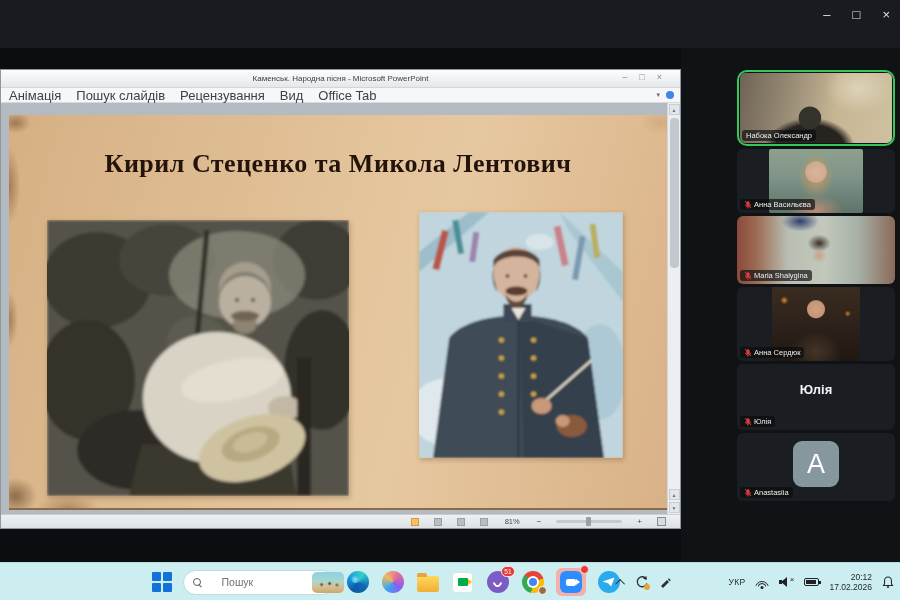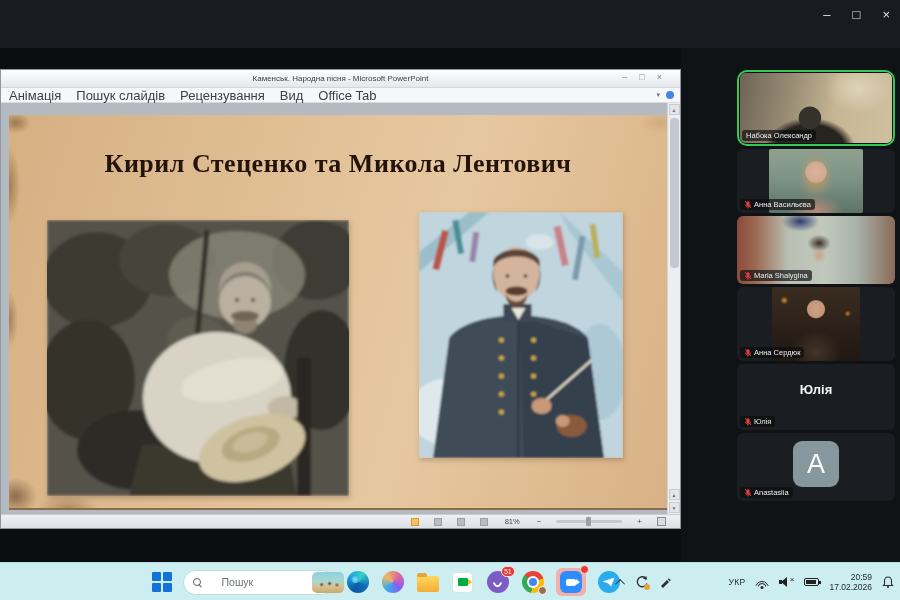--- a/index.html
+++ b/index.html
@@ -503,21 +503,21 @@
           <i class="a2"></i>
           <i class="a3"></i>
         </span>
       <span class="spk">
           <b></b>
           <i></i>
           <s>×</s>
         </span>
       <span class="bat"></span>
       <span class="clock">
-        <div>20:59</div>
+        <div>20:12</div>
         <div>17.02.2026</div>
       </span>
       <span>
         <svg width="12" height="13" viewBox="0 0 12 13">
             <path d="M6 1 C3.5 1 2.5 3 2.5 5 L2.5 8 L1.5 9.5 L10.5 9.5 L9.5 8 L9.5 5 C9.5 3 8.5 1 6 1 Z" fill="none" stroke="#2a2e31" stroke-width="1.1"></path>
             <circle cx="6" cy="11" r="1.1" fill="#2a2e31"></circle>
           </svg>
       </span>
     </div>
   </div>

